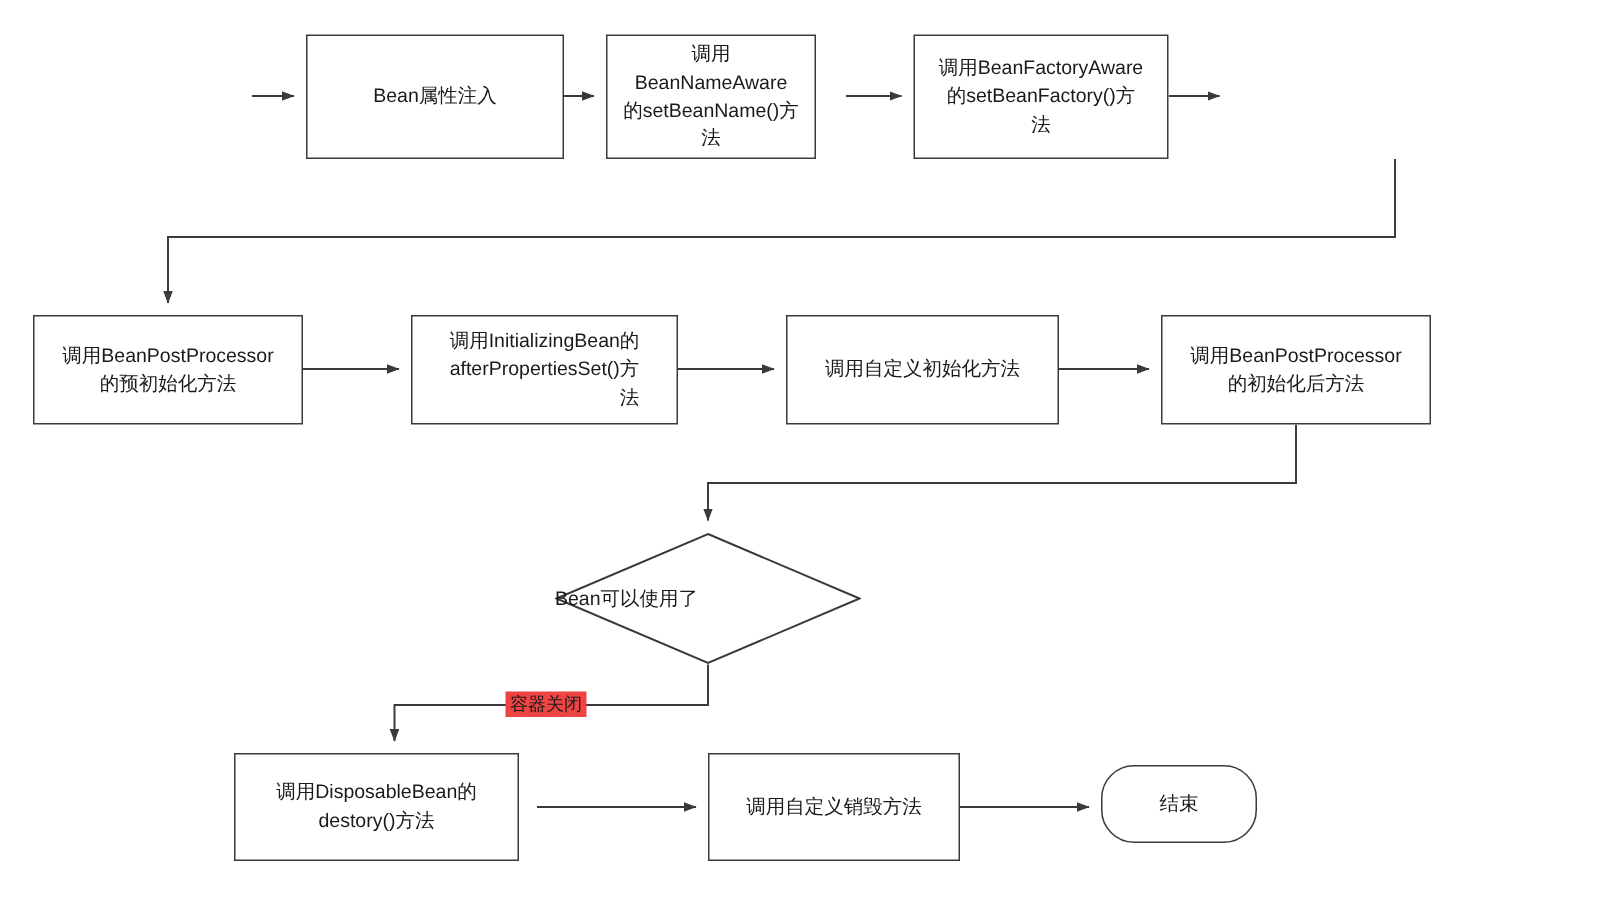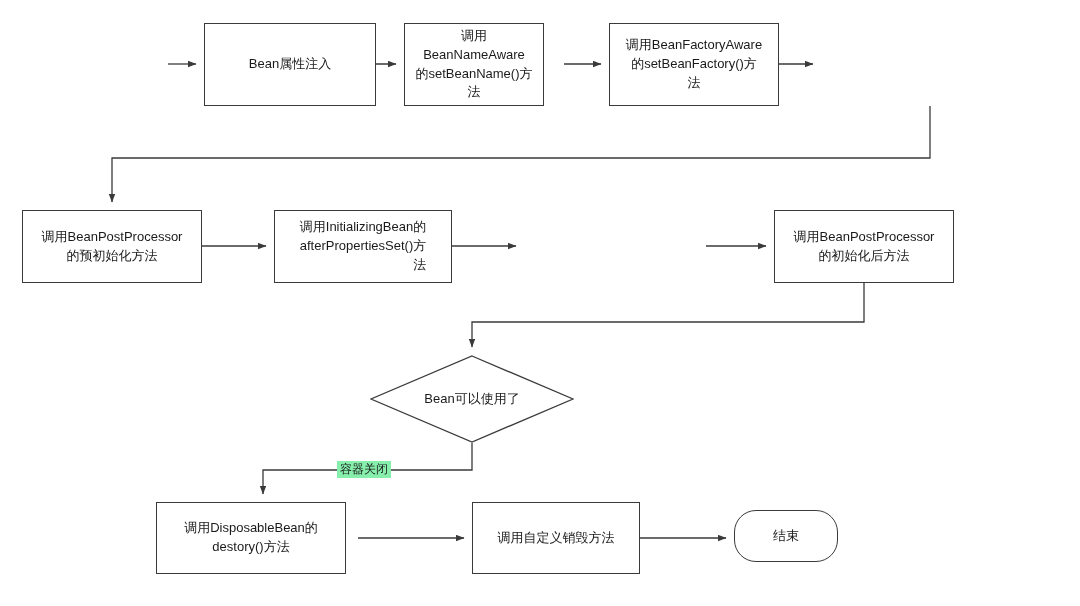--- a/index.html
+++ b/index.html
@@ -32,21 +32,21 @@
     padding: 2px 6px;
     white-space: pre-line;
   }
   .node.rounded {
     border-radius: 22px;
   }
   .diamond-wrap {
     position: absolute;
     display: flex;
     align-items: center;
-    justify-content: center;
+    justify-content: flex-start;
   }
   .diamond-shape {
     position: absolute;
     left: 0;
     top: 0;
     width: 100%;
     height: 100%;
   }
   .diamond-label {
     position: relative;
@@ -65,21 +65,21 @@
   }
   .edge-path {
     fill: none;
     stroke: #3a3a3a;
     stroke-width: 1.3;
   }
   .edge-label {
     position: absolute;
     font-size: 12px;
     color: #1a1a1a;
-    background: #86efac;
+    background: #ef4444;
     padding: 0 3px;
     white-space: nowrap;
   }
 </style>
 </head>
 <body>
 
 <div id="canvas">
 
   <svg class="edges" viewBox="0 0 1080 606">
@@ -119,20 +119,21 @@
 法</div>
 
 
   <div class="node" style="left:22px; top:210px; width:180px; height:73px;">调用BeanPostProcessor
 的预初始化方法</div>
 
   <div class="node" style="left:274px; top:210px; width:178px; height:73px;text-align:right;">调用InitializingBean的
 afterPropertiesSet()方
 法</div>
 
+  <div class="node" style="left:524px; top:210px; width:182px; height:73px;">调用自定义初始化方法</div>
 
   <div class="node" style="left:774px; top:210px; width:180px; height:73px;">调用BeanPostProcessor
 的初始化后方法</div>
 
   <div class="diamond-wrap" style="left:370px; top:355px; width:204px; height:88px;">
     <svg class="diamond-shape" viewBox="0 0 204 88" preserveAspectRatio="none">
       <polygon points="102,1 203,44 102,87 1,44" fill="#ffffff" stroke="#3a3a3a" stroke-width="1.3"></polygon>
     </svg>
     <span class="diamond-label">Bean可以使用了</span>
   </div>

